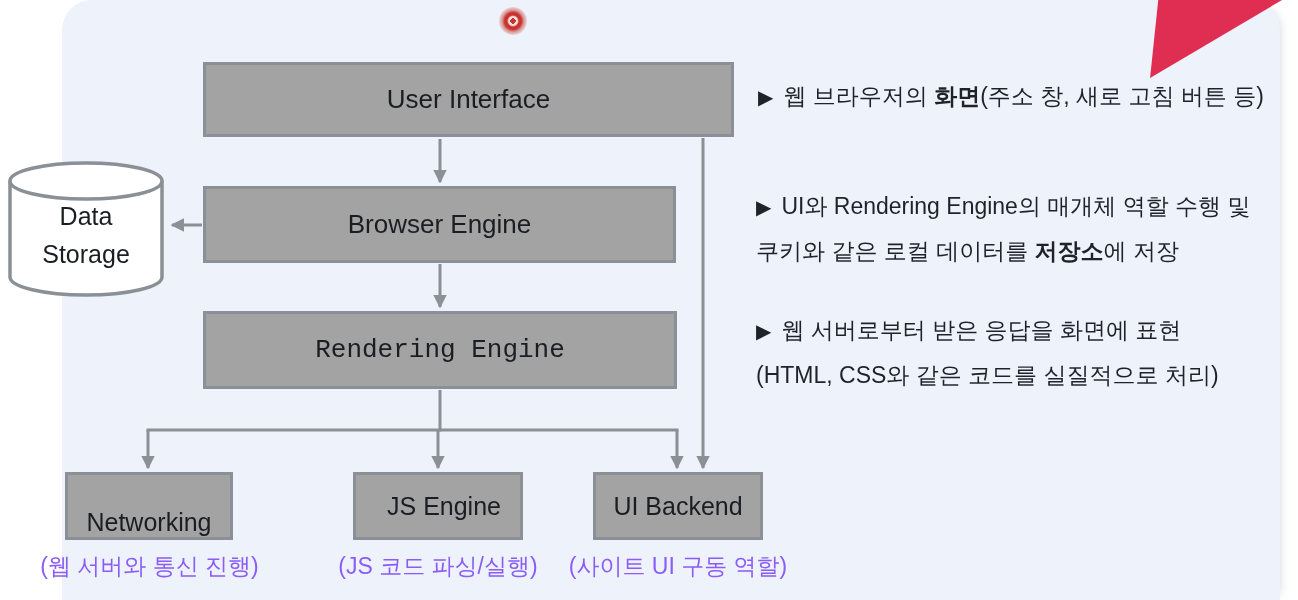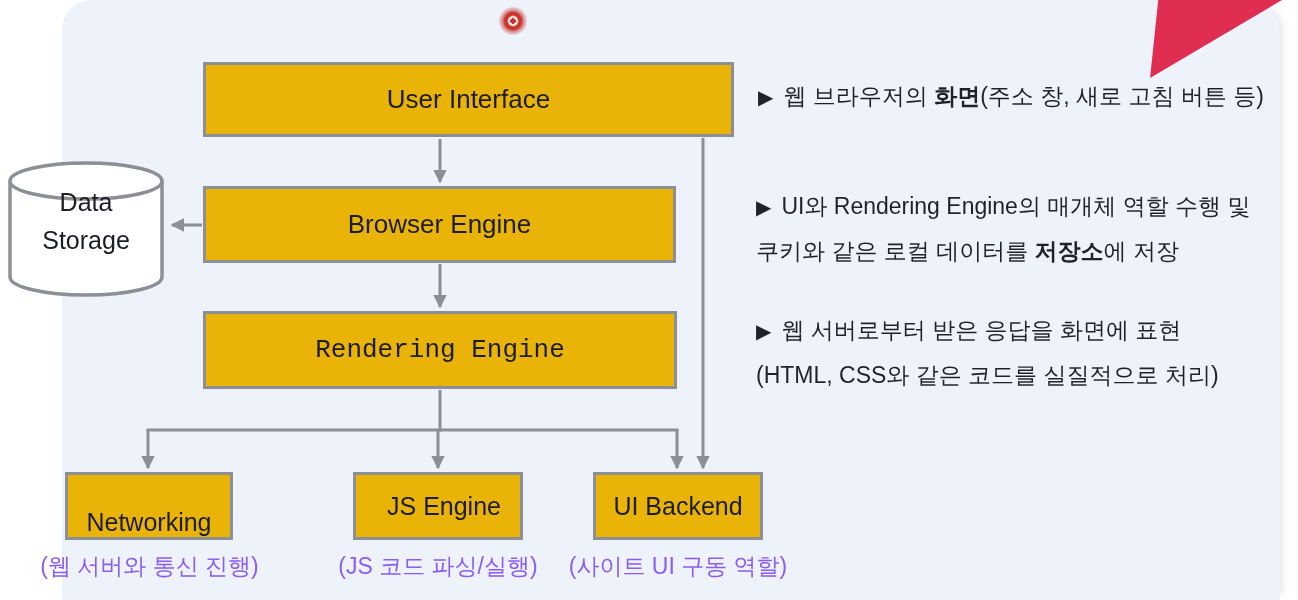--- a/index.html
+++ b/index.html
@@ -27,33 +27,33 @@
       rgba(255,225,222,0.95) 14% 22%,
       rgba(198,42,34,0.95) 30% 42%,
       rgba(198,42,34,0.45) 55%,
       rgba(198,42,34,0.15) 70%,
       rgba(198,42,34,0) 82%);
   }
 
   svg.connectors { position: absolute; left: 0; top: 0; width: 1298px; height: 600px; }
 
   .box {
-    position: absolute; background: #eab308; border: 3px solid #8b8f96;
+    position: absolute; background: #a3a3a3; border: 3px solid #8b8f96;
     display: flex; align-items: center; justify-content: center;
     font-size: 26px; color: #1b1d22;
   }
   .box-user-interface  { left: 203px; top: 62px;  width: 531px; height: 75px; }
   .box-browser-engine  { left: 203px; top: 186px; width: 473px; height: 77px; text-align: right; }
   .box-rendering-engine{ left: 203px; top: 311px; width: 474px; height: 78px; font-family: Liberation Mono, monospace; }
   .box-networking      { left: 65px;  top: 472px; width: 168px; height: 68px; font-size: 25px; align-items: flex-end; }
   .box-js-engine       { left: 353px; top: 472px; width: 170px; height: 68px; font-size: 25px; padding-left: 12px; }
   .box-ui-backend      { left: 593px; top: 472px; width: 170px; height: 68px; font-size: 25px; }
 
   .cylinder-label {
-    position: absolute; left: 10px; top: 183px; width: 152px;
+    position: absolute; left: 10px; top: 197px; width: 152px;
     text-align: center; font-size: 25px; line-height: 38px; color: #1b1d22;
   }
 
   .caption {
     position: absolute; top: 551px; font-size: 23px; color: #8b5cf6; text-align: center;
     white-space: nowrap;
   }
   .caption-networking { left: 27px;  width: 245px; }
   .caption-js-engine  { left: 328px; width: 220px; }
   .caption-ui-backend { left: 558px; width: 240px; }

